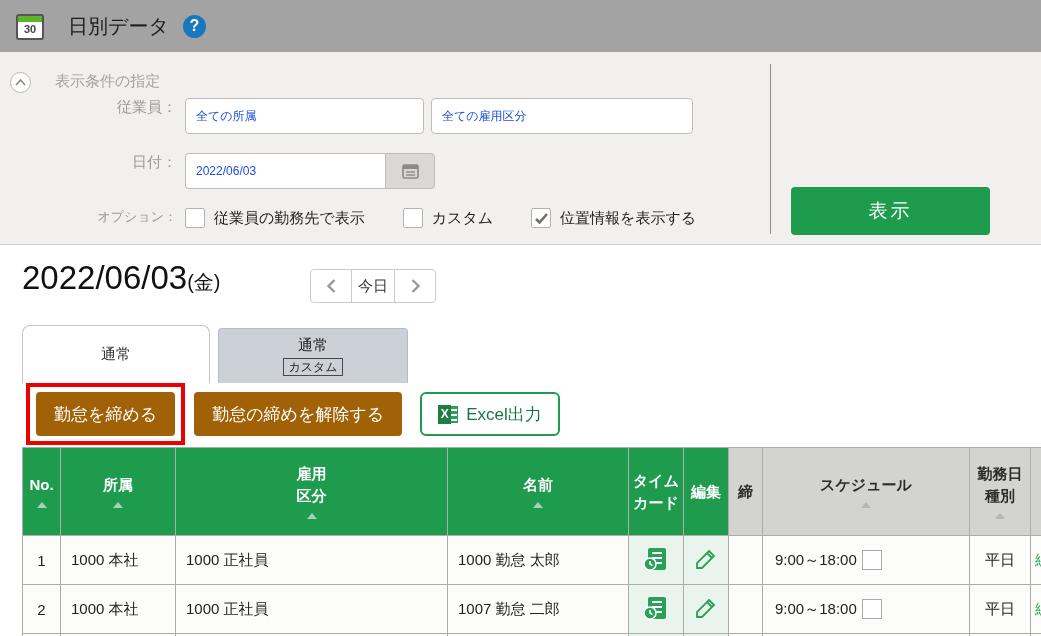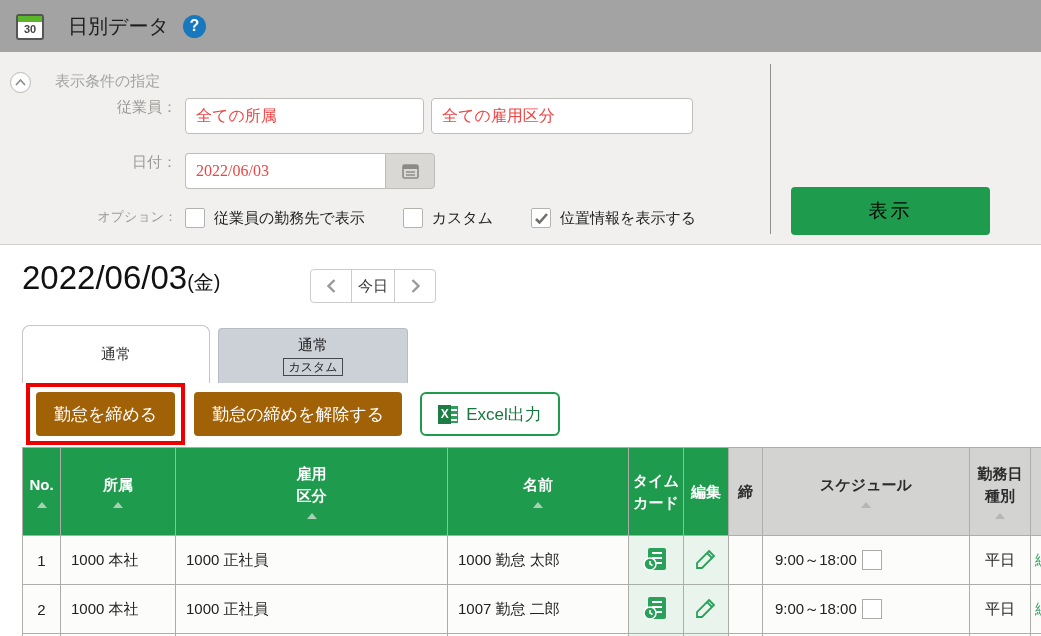--- a/index.html
+++ b/index.html
@@ -27,35 +27,35 @@
   .toggle-row { position:absolute; top:20px; left:10px; display:flex;
             align-items:flex-start; gap:24px; color:#a3a3a0; font-size:15px; }
   .collapse-btn { width:21px; height:21px; border-radius:50%; background:#fdfdfd;
             border:1px solid #b9b9b6; display:flex; align-items:center;
             justify-content:center; }
   .frow { position:absolute; left:0; display:flex; }
   .flabel { width:185px; text-align:right; padding-right:8px; color:#9a9a97;
             font-size:15px; }
   .flabel.small { font-size:13px; }
   .txt-input { height:36px; border:1px solid #bdbdba; border-radius:4px;
-            background:#fff; font-size:16px; color:#ef4444; padding:0 10px;
-            font-family:Liberation Serif, serif; }
+            background:#fff; font-size:12px; color:#1d4ed8; padding:0 10px;
+            font-family:Liberation Sans, sans-serif; }
   .date-wrap { display:flex; }
   .date-wrap .txt-input { border-radius:4px 0 0 4px; border-right:none; }
   .cal-btn { width:50px; height:36px; background:#d9d8d5; border:1px solid #bdbdba;
             border-radius:0 4px 4px 0; display:flex; align-items:center;
             justify-content:center; }
   .opt-item { display:flex; align-items:center; gap:9px; margin-right:38px; }
   .opt-item .olabel { font-size:15px; color:#222; }
   .cb { width:20px; height:20px; background:#fff; border:1px solid #b3b3b0;
             border-radius:2px; display:flex; align-items:center; justify-content:center; }
   .vdivider { position:absolute; left:770px; top:12px; height:170px; width:1px;
             background:#8f8f8c; }
   .show-btn { position:absolute; left:791px; top:135px; width:199px; height:48px;
-            background:#1f9b4d; border:none; border-radius:4px; color:#000000;
+            background:#1f9b4d; border:none; border-radius:4px; color:#ffffff;
             font-size:19px; letter-spacing:3px; font-family:inherit; cursor:pointer; }
 
   
   main { padding-left:22px; position:relative; }
   .heading-row { position:relative; margin-top:14px; height:50px; }
   .big-date { font-size:33px; font-weight:400; color:#111; }
   .big-weekday { font-size:20px; color:#111; }
   .nav-group { position:absolute; left:288px; top:10px; display:flex; }
   .nav-btn { height:34px; background:#fff; border:1px solid #ccc; display:flex;
             align-items:center; justify-content:center; cursor:pointer; }

